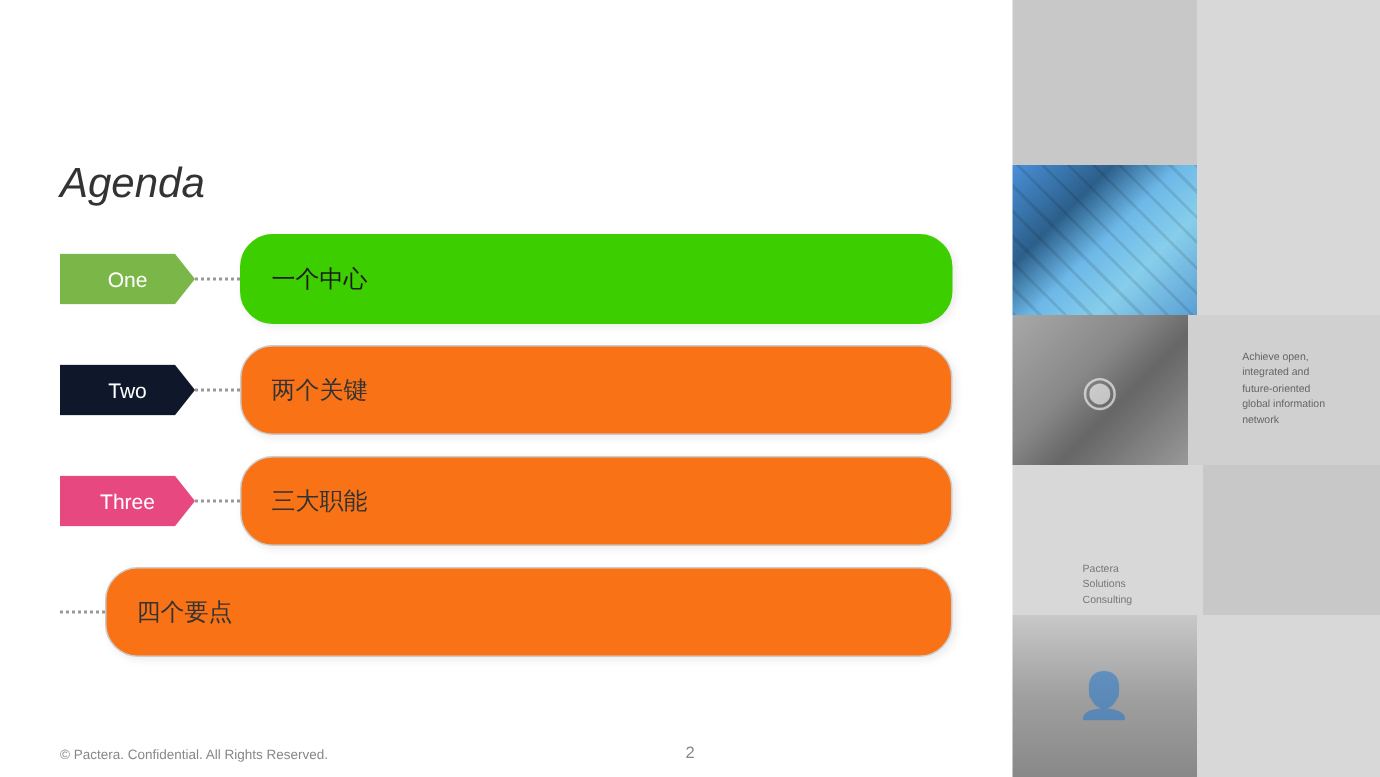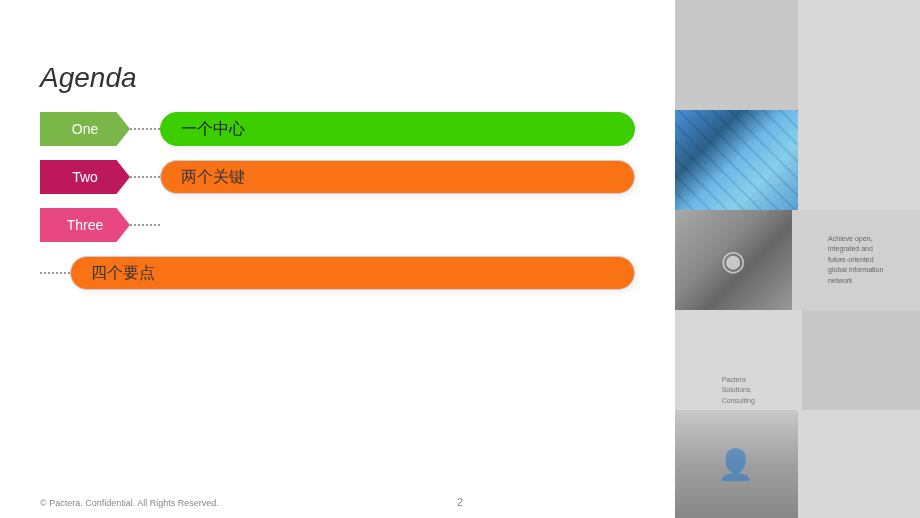--- a/index.html
+++ b/index.html
@@ -21,21 +21,21 @@
       height: 518px;
       background: #ffffff;
       padding: 20px 40px;
     }
 
     .agenda-title {
       font-size: 28px;
       font-weight: 400;
       color: #333;
       font-style: italic;
-      margin-top: 42px;
+      margin-top: 86px;
       margin-bottom: 18px;
     }
 
     .agenda-rows {
       display: flex;
       flex-direction: column;
       gap: 14px;
     }
 
     .agenda-row {
@@ -53,33 +53,33 @@
       justify-content: center;
       font-size: 14px;
       color: white;
       font-weight: 500;
       z-index: 2;
       clip-path: polygon(0 0, 85% 0, 100% 50%, 85% 100%, 0 100%);
       flex-shrink: 0;
     }
 
     .tag-one { background: #7ab648; }
-    .tag-two { background: #be185d; }
+    .tag-two { background: #0f172a; }
     .tag-three { background: #e84880; }
     .tag-four { background: #4ecdd4; }
 
     .dotted-connector {
       border-top: 2px dotted #999;
       width: 30px;
       flex-shrink: 0;
     }
 
     .agenda-bar {
       flex: 1;
-      height: 34px;
+      height: 60px;
       border-radius: 22px;
       display: flex;
       align-items: center;
       padding-left: 20px;
       font-size: 16px;
       color: #333;
       border: 1.5px solid #ccc;
       box-shadow: 2px 2px 6px rgba(0,0,0,0.08);
     }
 
@@ -200,20 +200,23 @@
       <div class="agenda-bar agenda-bar-inactive">
         <span>两个关键</span>
       </div>
     </div>
 
     <div class="agenda-row">
       <div class="tag-label tag-three">
         <span>Three</span>
       </div>
       <div class="dotted-connector"></div>
+      <div class="agenda-bar agenda-bar-inactive">
+        <span>三大职能</span>
+      </div>
     </div>
 
     <div class="agenda-row">
       <div class="dotted-connector"></div>
       <div class="agenda-bar agenda-bar-inactive">
         <span>四个要点</span>
       </div>
     </div>
 
   </div>

